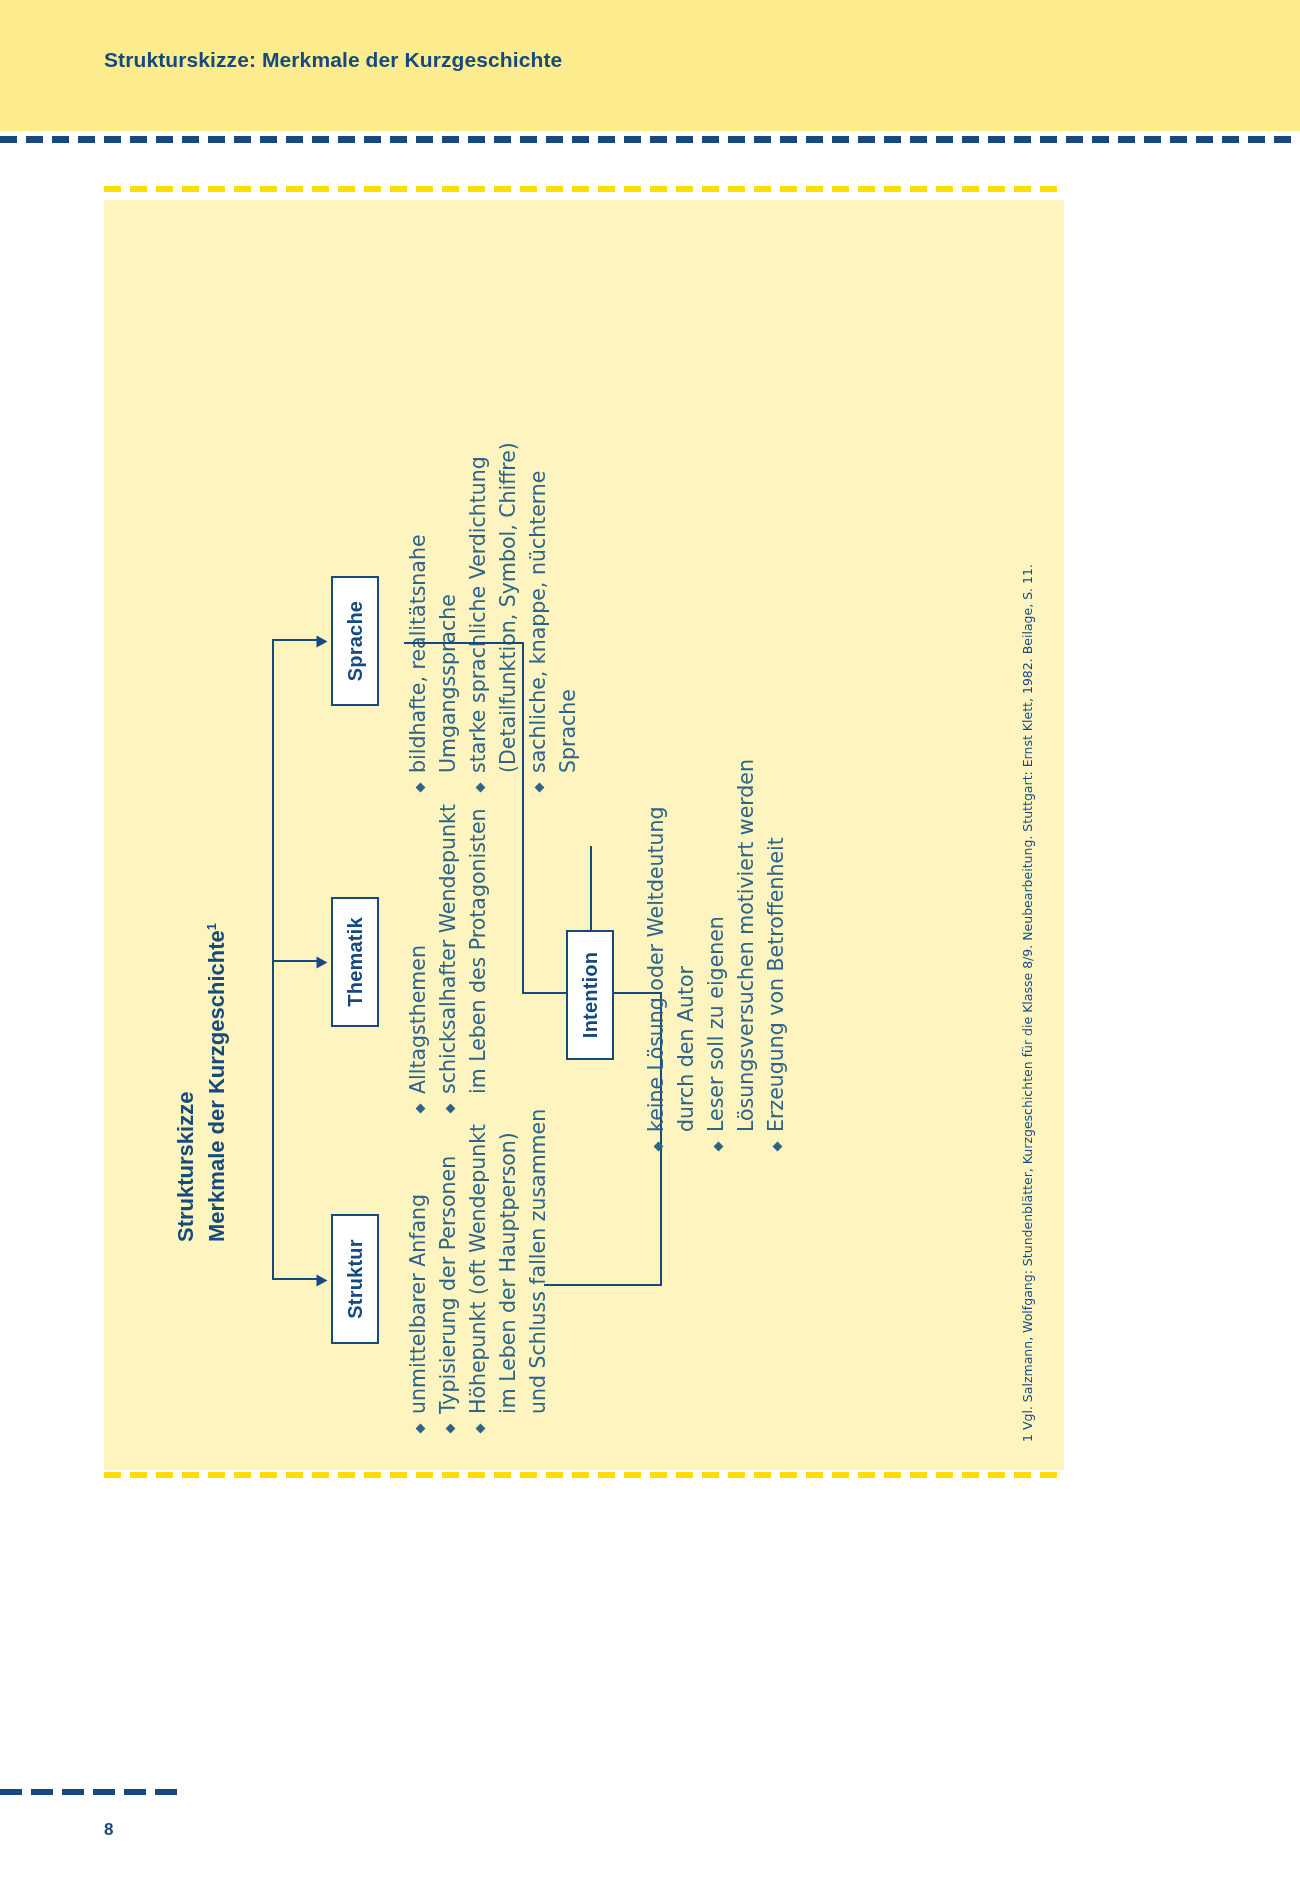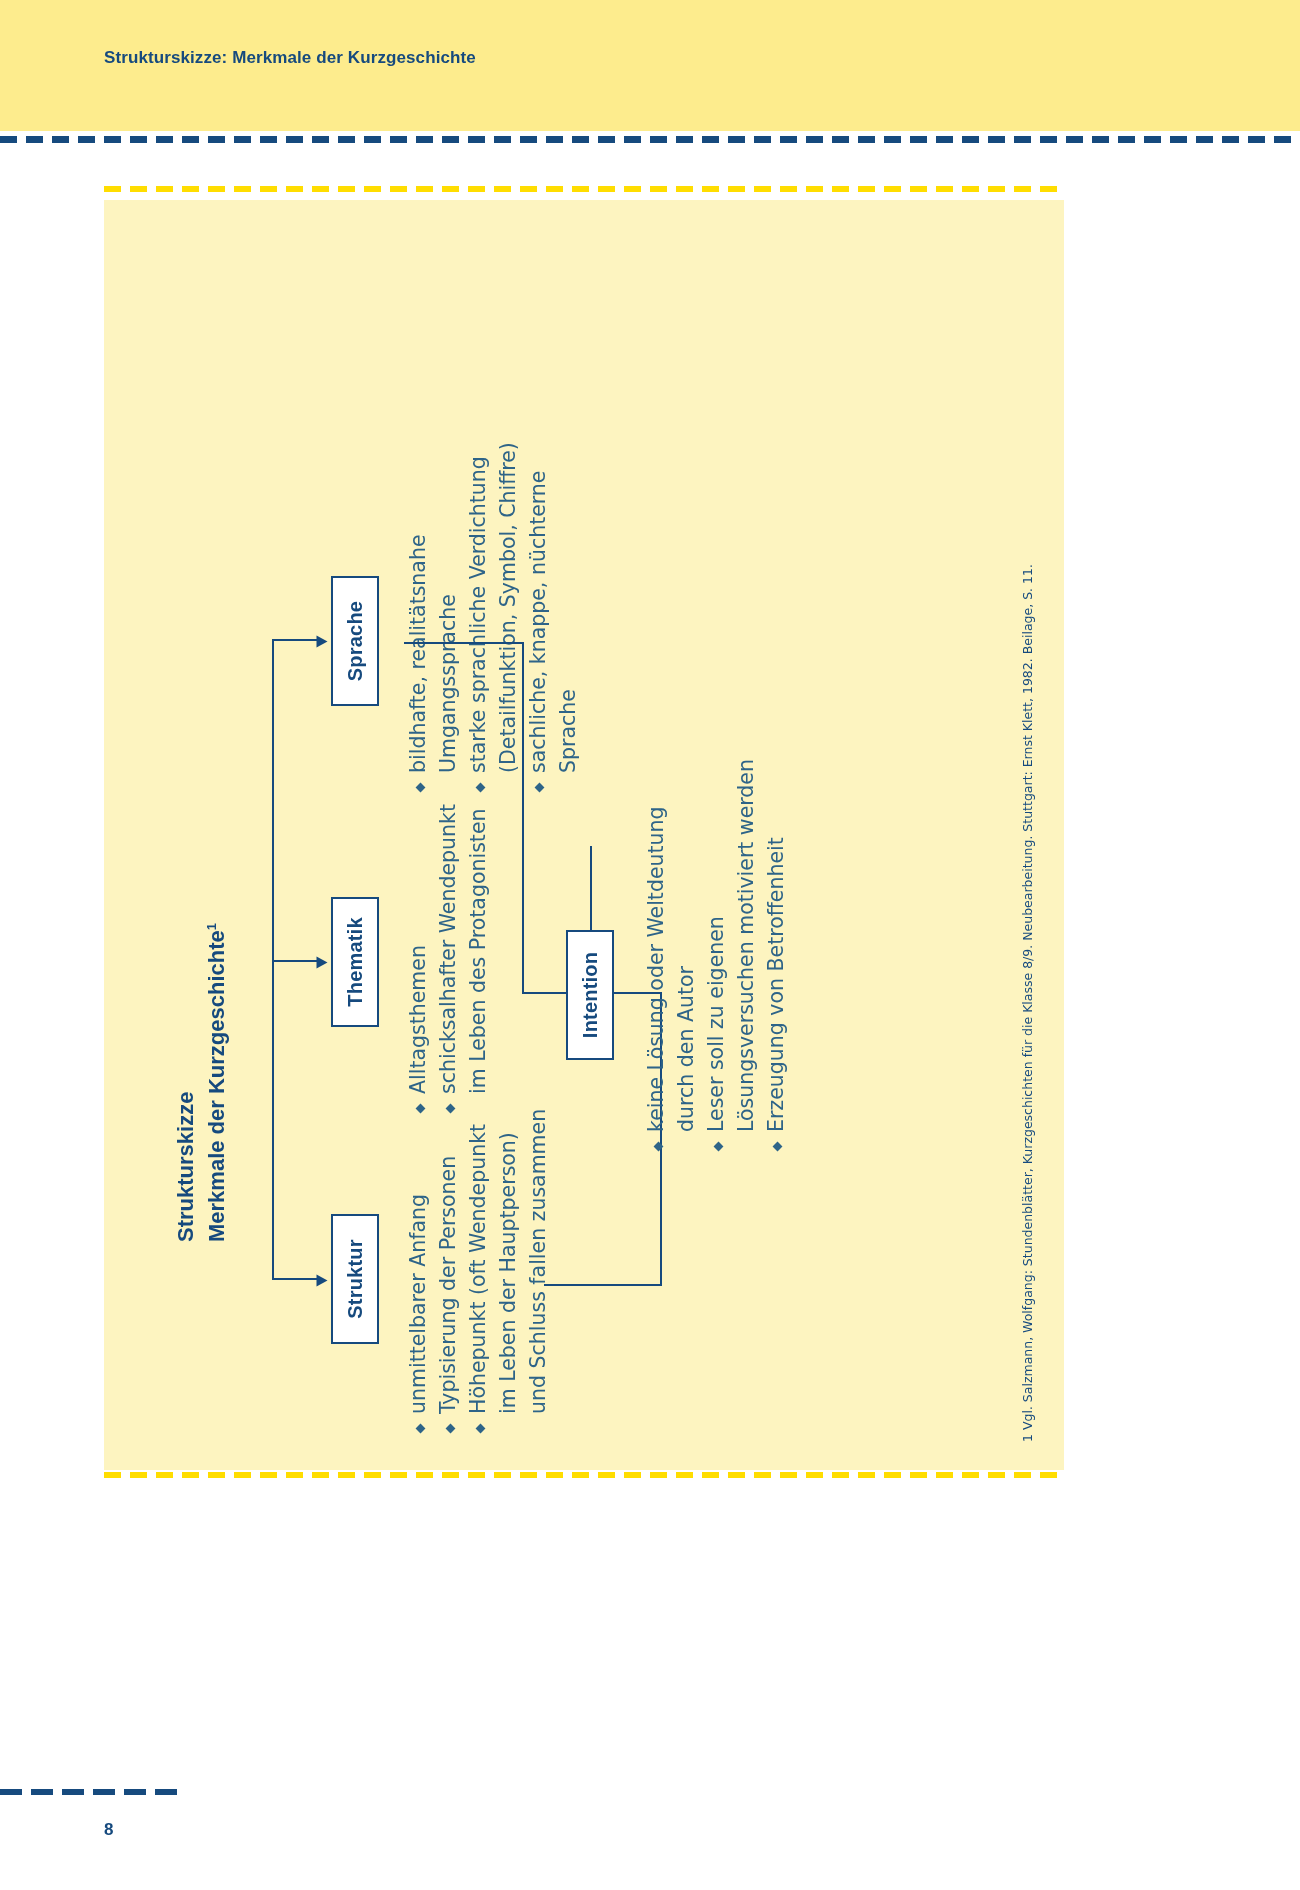--- a/index.html
+++ b/index.html
@@ -20,21 +20,21 @@
     position: absolute;
     left: 0; top: 0;
     width: 1300px;
     height: 131px;
     background: #fdec8d;
   }
   .header-title {
     position: absolute;
     left: 104px;
     top: 48px;
-    font-size: 17px;
+    font-size: 21px;
     font-weight: bold;
     color: #164a7e;
     letter-spacing: 0.1px;
     white-space: nowrap;
   }
   .header-rule {
     position: absolute;
     left: 0;
     top: 136px;
     width: 1300px;

